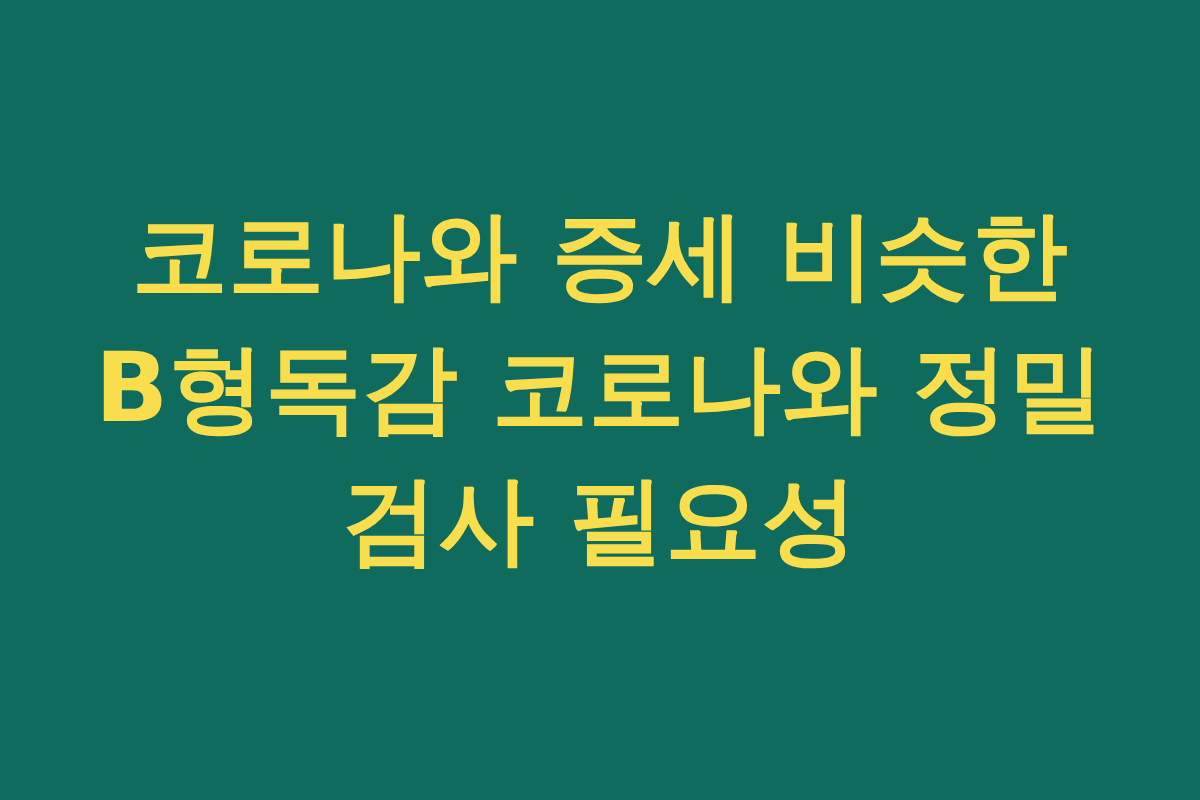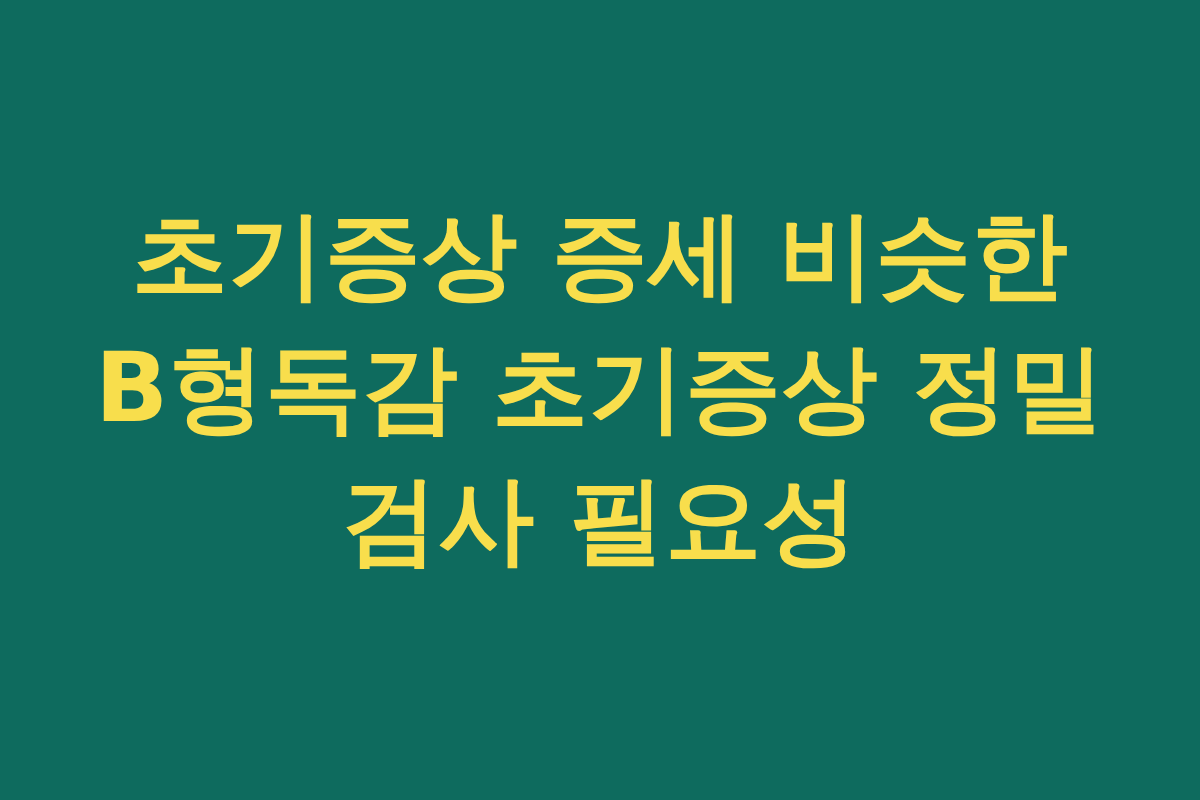--- a/index.html
+++ b/index.html
@@ -48,17 +48,17 @@
     text-rendering: optimizeLegibility;
   }
 </style>
 </head>
 <body>
 
 <div class="thumbnail-card" style="background: rgb(14, 107, 94);">
 
   <div class="headline-block">
 
-    <h1 class="headline-text" style="color: rgb(248, 222, 76);">초기증상 증세 비슷한 B형독감 초기증상 정밀 검사 필요성</h1>
+    <h1 class="headline-text" style="color: rgb(248, 222, 76);">코로나와 증세 비슷한 B형독감 코로나와 정밀 검사 필요성</h1>
 
   </div>
 
 </div>
 
 </body></html>

